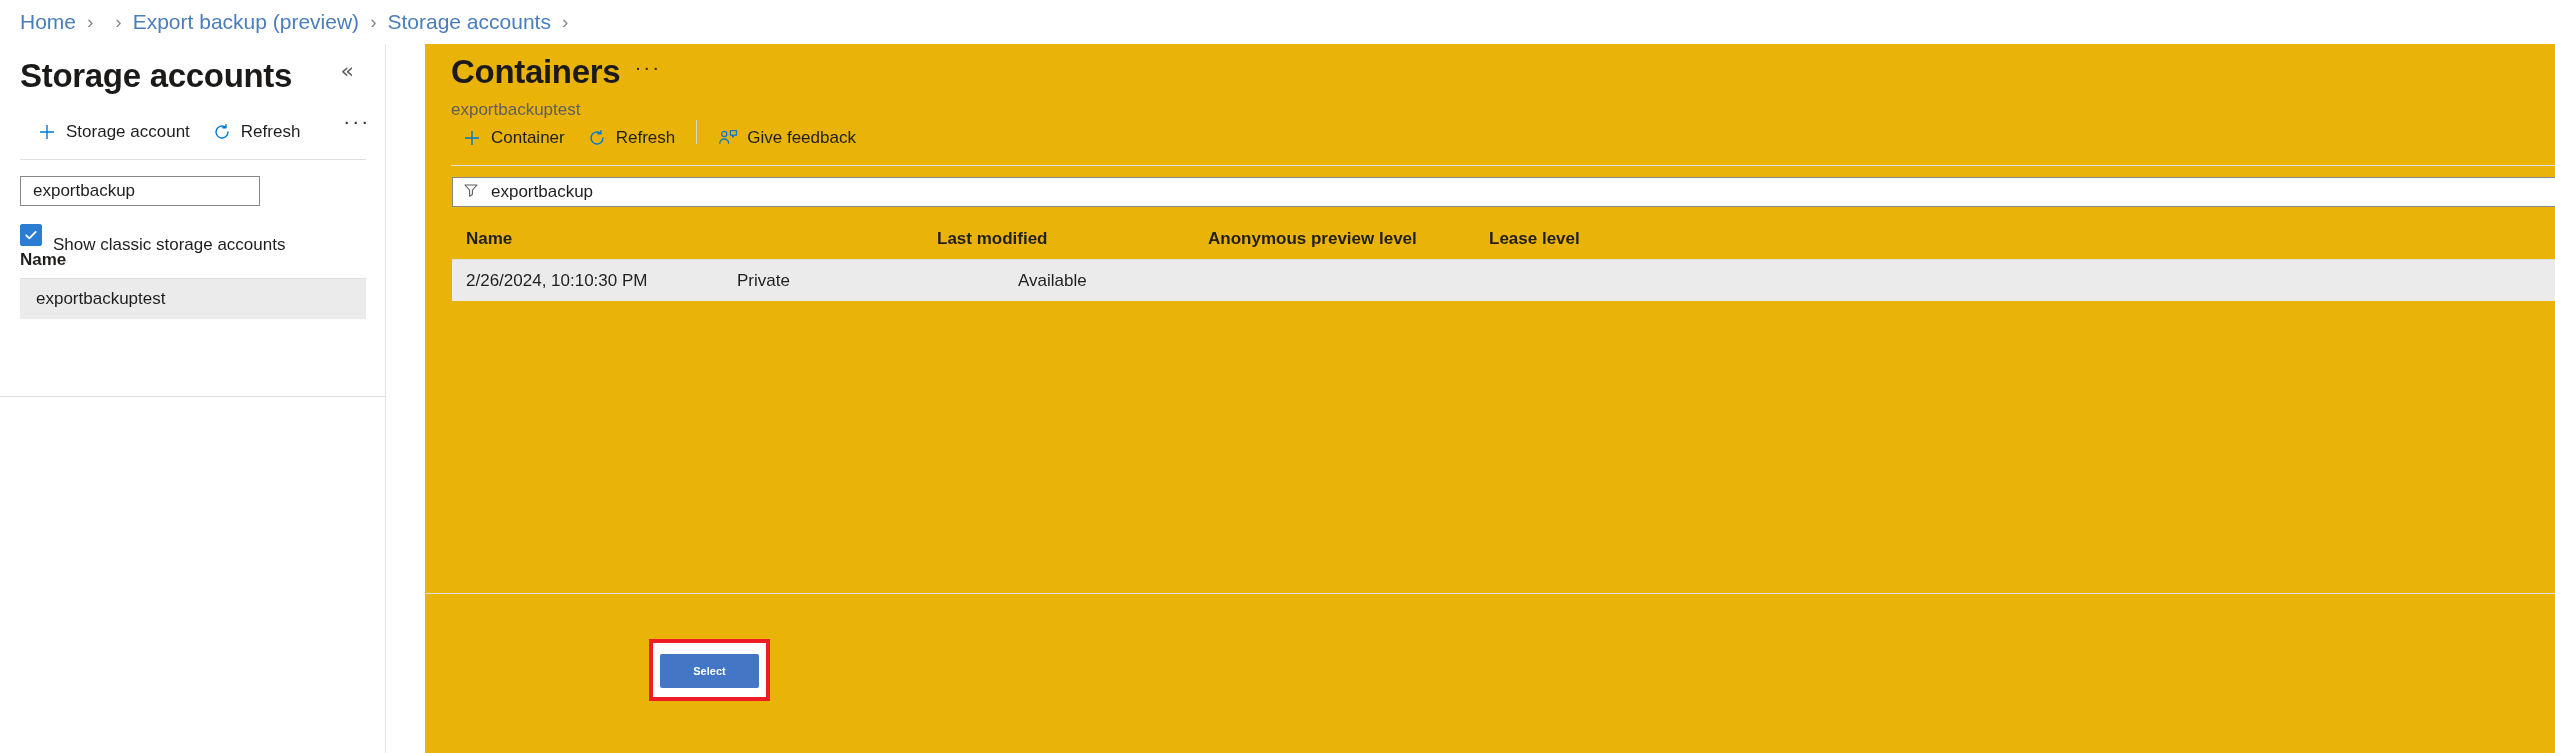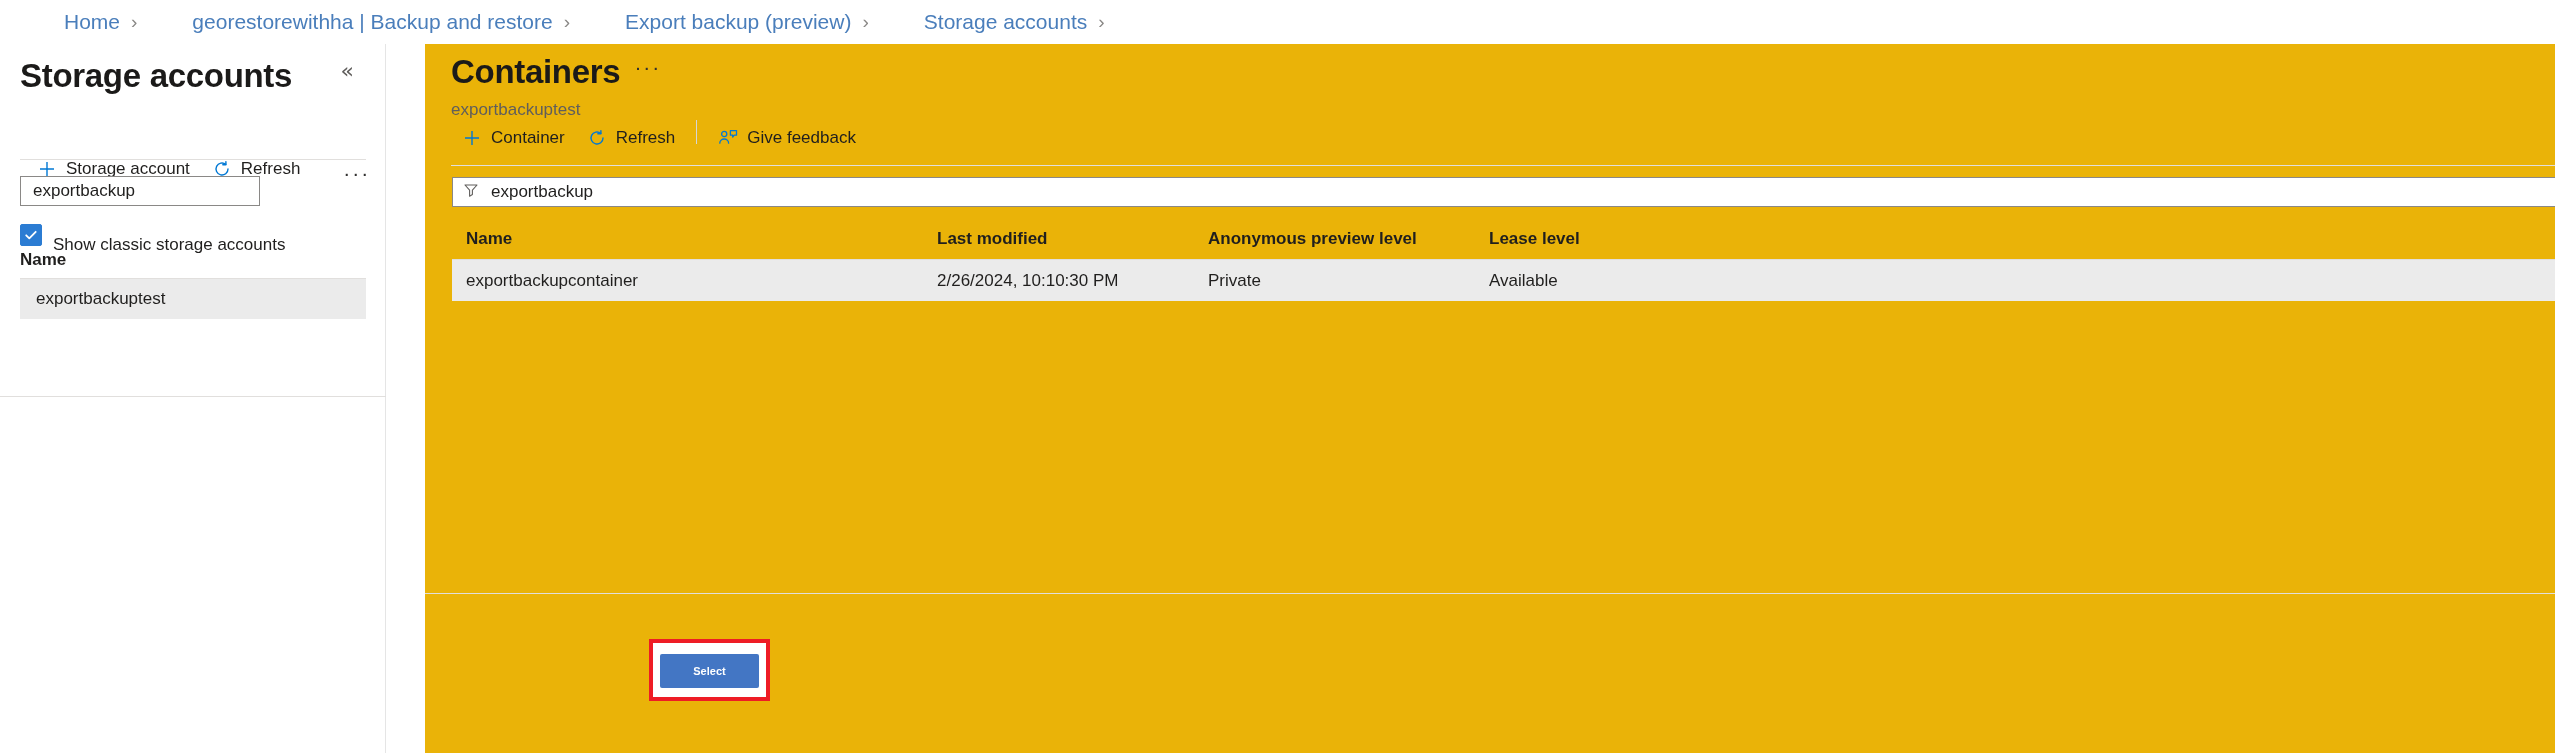--- a/index.html
+++ b/index.html
@@ -28,21 +28,20 @@
     display: flex;
     align-items: center;
     padding-left: 20px;
     background: #ffffff;
     font-size: 21px;
   }
   .crumb {
     color: #4a7ebb;
     white-space: nowrap;
     cursor: pointer;
-    margin-left: 44px;
   }
   .crumb-sep {
     color: #8a8886;
     margin: 0 11px;
     font-size: 19px;
     font-weight: 300;
     line-height: 1;
     transform: translateY(-1px);
   }
 
@@ -81,24 +80,23 @@
     line-height: 1;
     font-family: "DejaVu Sans", sans-serif;
   }
 
   .toolbar {
     position: absolute;
     left: 0;
     width: 306px;
     height: 47px;
     display: flex;
-    align-items: flex-end;
+    align-items: flex-start;
     padding-left: 26px;
     gap: 0px;
-    margin-top: 26px;
   }
   .left-toolbar { top: 70px; }
   .tb-btn {
     display: flex;
     align-items: center;
     gap: 9px;
     height: 36px;
     padding: 0 11px;
     font-size: 17px;
     color: #201f1e;
@@ -348,21 +346,20 @@
   }
 </style>
 </head>
 <body>
 
 <div class="page">
 
   <div class="breadcrumb">
     <span class="crumb">Home</span>
     <span class="crumb-sep">›</span>
-    <span class="crumb">georestorewithha | Backup and restore</span>
     <span class="crumb-sep">›</span>
     <span class="crumb">Export backup (preview)</span>
     <span class="crumb-sep">›</span>
     <span class="crumb">Storage accounts</span>
     <span class="crumb-sep">›</span>
   </div>
 
   <div class="left-blade">
 
     <div class="left-title-row">
@@ -468,21 +465,20 @@
     </div>
 
     <div class="grid">
       <div class="grid-row grid-head">
         <div class="cell c-name">Name</div>
         <div class="cell c-modified">Last modified</div>
         <div class="cell c-anon">Anonymous preview level</div>
         <div class="cell c-lease">Lease level</div>
       </div>
       <div class="grid-row grid-body-row">
-        <div class="cell c-name">exportbackupcontainer</div>
         <div class="cell c-modified">2/26/2024, 10:10:30 PM</div>
         <div class="cell c-anon">Private</div>
         <div class="cell c-lease">Available</div>
       </div>
     </div>
 
     <div class="right-bottom-rule"></div>
   </div>
 
   <div class="highlight-box"></div>

